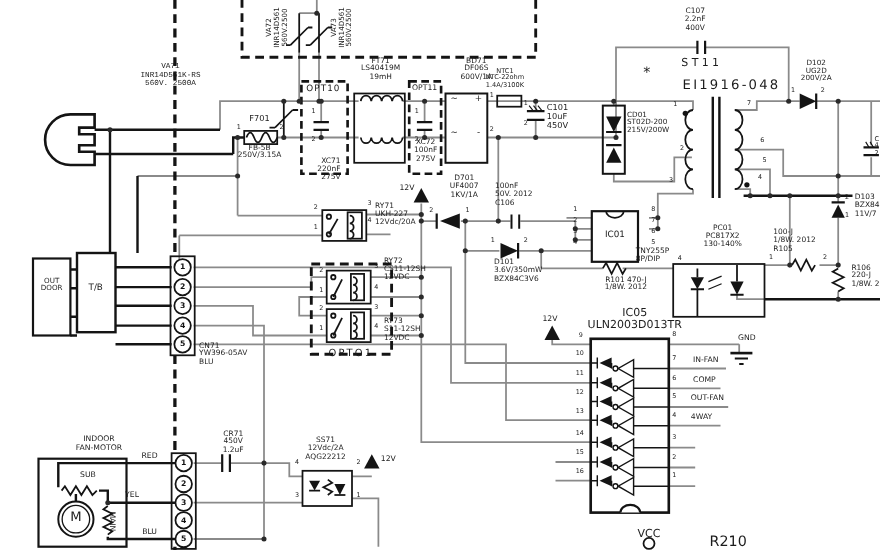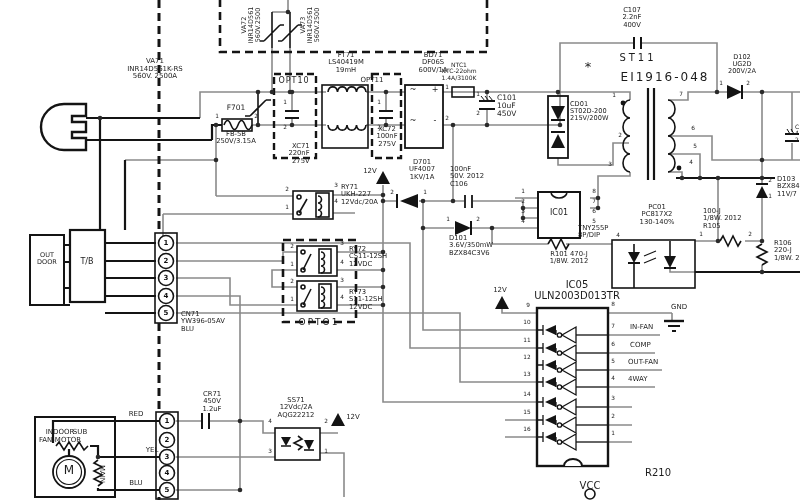--- a/index.html
+++ b/index.html
@@ -314,34 +314,34 @@
       </g>
 </svg>
 
 <div id="labels">
       <div class="lbl" style="left: 252px; top: 25px; font-size: 6.5px; transform: translate(-50%, -50%) rotate(-90deg);">VA72
 INR14D561
 560V.2500</div>
       <div class="lbl" style="left: 311px; top: 25px; font-size: 6.5px; transform: translate(-50%, -50%) rotate(-90deg);">VA73
 INR14D561
 560V.2500</div>
-      <div class="lbl" style="left: 155px; top: 58px; font-size: 7px;">VA71
+      <div class="lbl" style="left: 155px; top: 58px; font-size: 7px; font-family: Liberation Mono, monospace;">VA71
 INR14D561K-RS
 560V. 2500A</div>
       <div class="lbl" style="left: 236px; top: 104px; font-size: 7.5px;">F701</div>
       <div class="lbl" style="left: 236px; top: 131px; font-size: 6.8px;">FB-5B
 250V/3.15A</div>
       <div class="lbl" style="left: 294px; top: 77px; font-size: 8px; letter-spacing: 1px;">OPT10</div>
       <div class="lbl" style="left: 299px; top: 143px; font-size: 6.8px; text-align: right;">XC71
 220nF
 275V</div>
       <div class="lbl" style="left: 346px; top: 52px; font-size: 6.8px;">FT71
 LS40419M
 19mH</div>
-      <div class="lbl" style="left: 372px; top: 77px; font-size: 7px;">OPT11</div>
+      <div class="lbl" style="left: 386px; top: 77px; font-size: 7px;">OPT11</div>
       <div class="lbl" style="left: 387px; top: 126px; font-size: 6.8px;">XC72
 100nF
 275V</div>
       <div class="lbl" style="left: 433px; top: 52px; font-size: 6.8px;">BD71
 DF06S
 600V/1A</div>
       <div class="lbl" style="left: 459px; top: 62px; font-size: 6px;">NTC1
 NTC-22ohm
 1.4A/3100K</div>
       <div class="lbl left" style="left: 497px; top: 94px; font-size: 7.5px;">C101
@@ -381,59 +381,59 @@
 R105</div>
       <div class="lbl left" style="left: 777px; top: 176px; font-size: 6.8px;">D103
 BZX84
 11V/7</div>
       <div class="lbl left" style="left: 774px; top: 240px; font-size: 6.8px;">R106
 220-J
 1/8W. 2</div>
       <div class="lbl left" style="left: 341px; top: 184px; font-size: 6.8px;">RY71
 UKH-227
 12Vdc/20A</div>
-      <div class="lbl left" style="left: 349px; top: 246px; font-size: 6.8px;">RY72
+      <div class="lbl left" style="left: 349px; top: 234px; font-size: 6.8px;">RY72
 CS11-12SH
 12VDC</div>
       <div class="lbl left" style="left: 349px; top: 289px; font-size: 6.8px;">RY73
 S11-12SH
 12VDC</div>
       <div class="lbl" style="left: 319px; top: 318px; font-size: 9px; letter-spacing: 2px;">OPTO1</div>
       <div class="lbl" style="left: 47px; top: 252px; font-size: 6.5px;">OUT
 DOOR</div>
       <div class="lbl" style="left: 87px; top: 258px; font-size: 8px;">T/B</div>
       <div class="lbl left" style="left: 181px; top: 311px; font-size: 6.8px;">CN71
 YW396-05AV
  BLU</div>
-      <div class="lbl" style="left: 60px; top: 396px; font-size: 7px; margin-top: 33px;">INDOOR
+      <div class="lbl" style="left: 90px; top: 396px; font-size: 7px;">INDOOR
 FAN-MOTOR</div>
       <div class="lbl" style="left: 80px; top: 429px; font-size: 7px;">SUB</div>
       <div class="lbl" style="left: 101px; top: 474px; font-size: 7px; transform: translate(-50%, -50%) rotate(90deg);">MAIN</div>
       <div class="lbl" style="left: 69px; top: 464px; font-size: 12px;">M</div>
       <div class="lbl" style="left: 136px; top: 411px; font-size: 7px;">RED</div>
-      <div class="lbl" style="left: 152px; top: 447px; font-size: 7px;">YEL</div>
+      <div class="lbl" style="left: 120px; top: 447px; font-size: 7px;">YEL</div>
       <div class="lbl" style="left: 136px; top: 480px; font-size: 7px;">BLU</div>
       <div class="lbl" style="left: 212px; top: 391px; font-size: 6.8px;">CR71
 450V
 1.2uF</div>
       <div class="lbl" style="left: 296px; top: 397px; font-size: 6.8px;">SS71
 12Vdc/2A
 AQG22212</div>
       <div class="lbl" style="left: 370px; top: 168px; font-size: 7px;">12V</div>
       <div class="lbl" style="left: 500px; top: 287px; font-size: 7px;">12V</div>
       <div class="lbl" style="left: 353px; top: 414px; font-size: 7px;">12V</div>
       <div class="lbl" style="left: 577px; top: 280px; font-size: 10px;">IC05
 ULN2003D013TR</div>
       <div class="lbl" style="left: 679px; top: 304px; font-size: 7px;">GND</div>
       <div class="lbl left" style="left: 630px; top: 324px; font-size: 7px;">IN-FAN</div>
       <div class="lbl left" style="left: 630px; top: 342px; font-size: 7px;">COMP</div>
       <div class="lbl left" style="left: 628px; top: 359px; font-size: 7px;">OUT-FAN</div>
       <div class="lbl left" style="left: 628px; top: 376px; font-size: 7px;">4WAY</div>
       <div class="lbl" style="left: 590px; top: 481px; font-size: 10px;">VCC</div>
-      <div class="lbl left" style="left: 645px; top: 468px; font-size: 10px;">R210</div>
+      <div class="lbl left" style="left: 645px; top: 486px; font-size: 13px;">R210</div>
       <div class="lbl left" style="left: 795px; top: 124px; font-size: 6px;">C
 4
 2</div>
       <div class="lbl" style="left: 413px; top: 86px; font-size: 8px;">~</div>
       <div class="lbl" style="left: 435px; top: 86px; font-size: 8px;">+</div>
       <div class="lbl" style="left: 413px; top: 117px; font-size: 8px;">~</div>
       <div class="lbl" style="left: 435px; top: 117px; font-size: 8px;">-</div>
       <span class="pin" style="left: 217px; top: 116px;">1</span>
       <span class="pin" style="left: 256px; top: 116px;">2</span>
       <span class="pin" style="left: 285px; top: 102px;">1</span>

